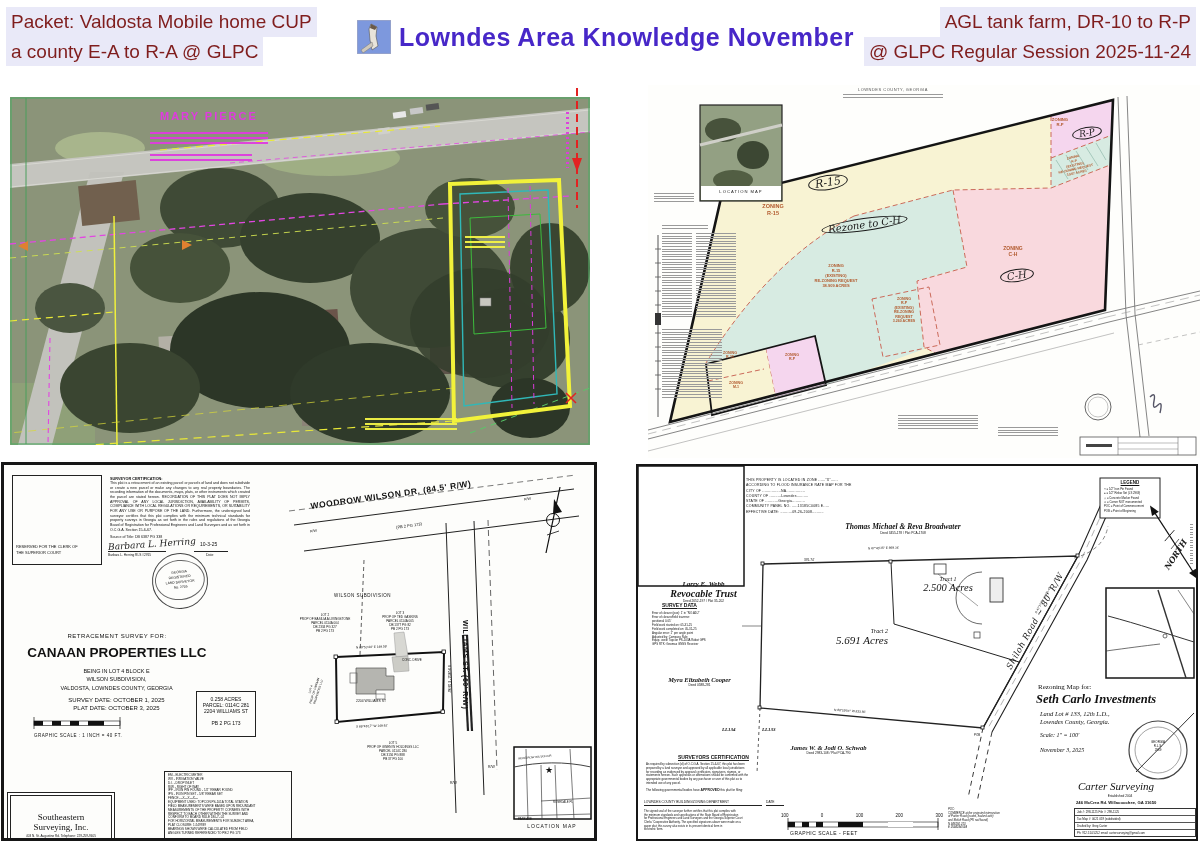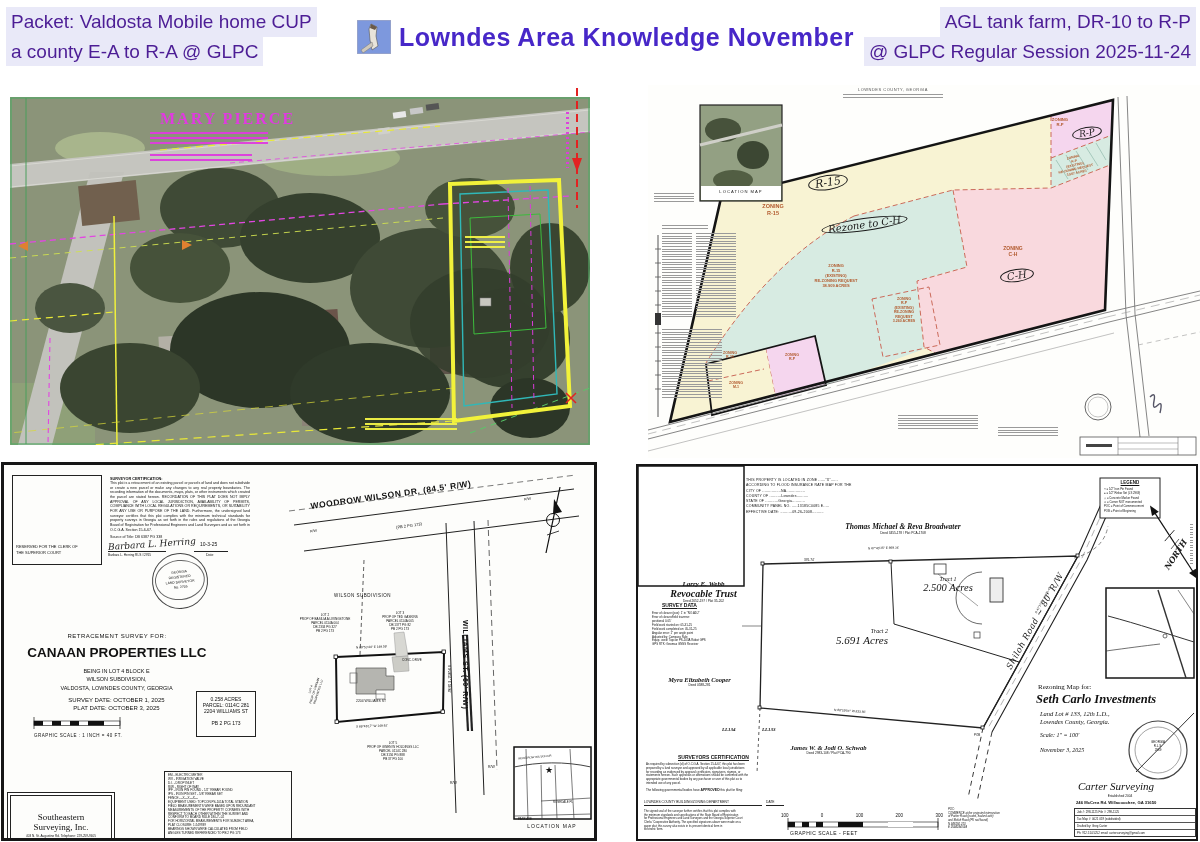--- a/index.html
+++ b/index.html
@@ -3,21 +3,21 @@
 <meta charset="utf-8">
 <style>
   html,body{margin:0;padding:0;background:#fff;}
   #stage{position:relative;width:1200px;height:842px;background:#fff;overflow:hidden;
          font-family:"Liberation Sans",sans-serif;color:#111;}
   .abs{position:absolute;}
   .pre{white-space:pre-line;}
   .ctr{text-align:center;}
   .quad{position:absolute;overflow:hidden;}
   .hl{background:#e9e9f8;padding:1px 5px;display:inline-block;}
-  .hdr{font-size:19px;color:#4c1d95;line-height:1.45;}
+  .hdr{font-size:19px;color:#7f1d1d;line-height:1.45;}
   .zl{color:#b25a2e;font-weight:bold;line-height:1.25;text-align:center;}
   .hand{font-family:"DejaVu Serif",serif;font-style:italic;color:#1a1a1a;}
   .oval{border:1.4px solid #1a1a1a;border-radius:50%;padding:0 6px;display:inline-block;}
   .ser{font-family:"Liberation Serif",serif;}
   .bi{font-weight:bold;font-style:italic;}
   .ptx2{background:repeating-linear-gradient(#9a9a9a 0 1px,transparent 1px 2.6px);}
   .mptx{background:repeating-linear-gradient(rgba(222,60,222,.95) 0 2px,transparent 2px 5px);}
   .yptx{background:repeating-linear-gradient(rgba(244,244,70,.95) 0 2px,transparent 2px 5px);}
   .box{border:1px solid #222;}
   .u{border-bottom:1px solid #222;}
@@ -110,21 +110,21 @@
         <path d="M520,98 L524,316" stroke="#d93ad9" stroke-width="1" stroke-dasharray="5 4"></path>
         <rect x="470" y="210" width="11" height="8" fill="#c8c8c0" stroke="#777" stroke-width="0.5"></rect>
 
         <path d="M567,0 L567,120" stroke="#e32222" stroke-width="2" stroke-dasharray="8 5"></path>
         <path d="M556,305 L566,315 M566,305 L556,315" stroke="#e32222" stroke-width="1.5"></path>
       </g>
       <polygon points="562,70 572,70 567,84" fill="#e32222"></polygon>
       <polygon points="8,158 18,153 18,163" fill="#e08030"></polygon>
       <polygon points="182,157 172,152 172,162" fill="#e08030"></polygon>
     </svg>
-    <div class="abs" style="left:150px;top:22px;color:#e03ae0;font-weight:bold;font-size:16px;letter-spacing:2px;font-family:Liberation Serif, serif;">MARY PIERCE</div>
+    <div class="abs" style="left:150px;top:22px;color:#e03ae0;font-weight:bold;font-size:11px;letter-spacing:2px;">MARY PIERCE</div>
     <div class="abs mptx" style="left:140px;top:44px;width:118px;height:14px;"></div>
     <div class="abs mptx" style="left:140px;top:66px;width:102px;height:10px;"></div>
     <div class="abs mptx" style="left:556px;top:24px;width:3px;height:56px;"></div>
     <div class="abs yptx" style="left:455px;top:148px;width:40px;height:13px;"></div>
     <div class="abs yptx" style="left:355px;top:330px;width:92px;height:12px;"></div>
   </div>
 
   <div class="quad" style="left:648px;top:85px;width:552px;height:373px;">
     <svg width="552" height="373" viewBox="0 0 552 373">
       <rect x="0" y="0" width="552" height="373" fill="#fefefc"></rect>

